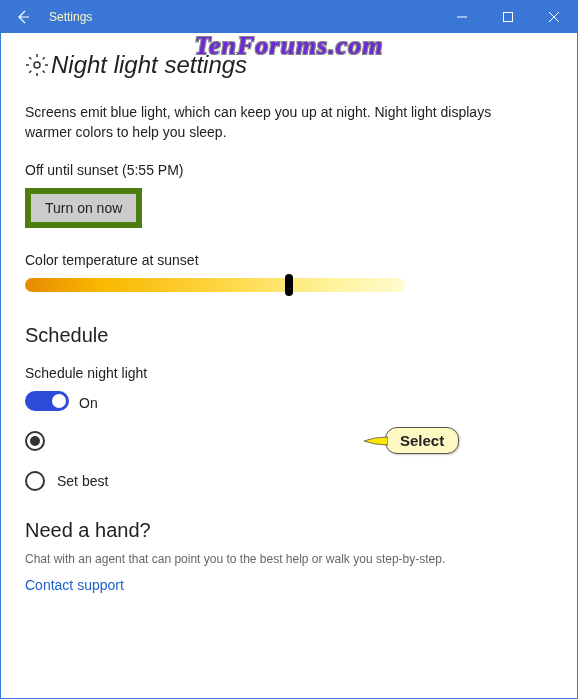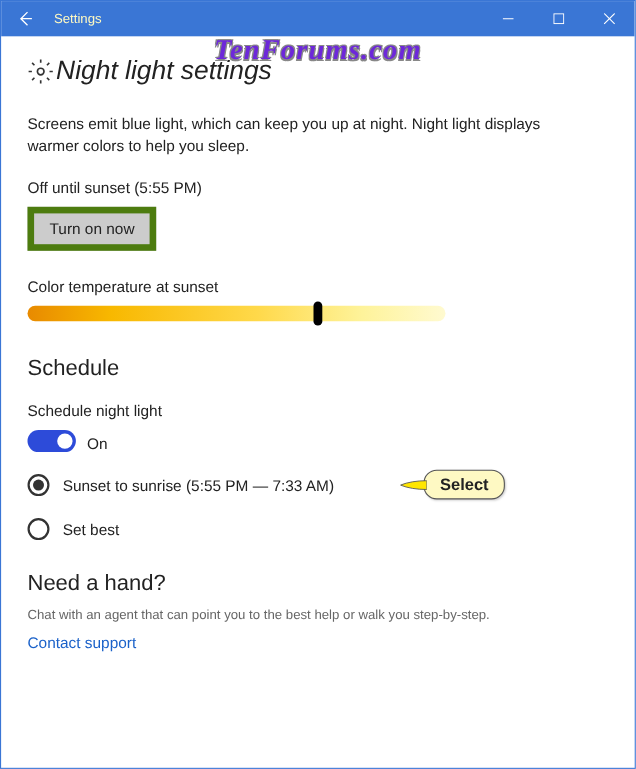--- a/index.html
+++ b/index.html
@@ -105,21 +105,20 @@
   <p class="sched-label">Schedule night light</p>
   <div class="toggle-row">
     <div class="toggle">
         <div class="toggle-knob"></div>
       </div>
     <span class="toggle-text">On</span>
   </div>
 
   <div class="radio-row">
     <div class="radio checked"></div>
-    <span class="radio-label">Sunset to sunrise (5:55 PM — 7:33 AM)</span>
     <div class="callout">
       <div class="callout-bubble">
         <div class="callout-tail">
           <svg width="24" height="16" viewBox="0 0 24 16">
               <path d="M24 4 Q10 4 0 8 Q10 12 24 12 Z" fill="#ffe600" stroke="#555" stroke-width="0.8"></path>
             </svg>
         </div>
         <span>Select</span>
       </div>
     </div>

